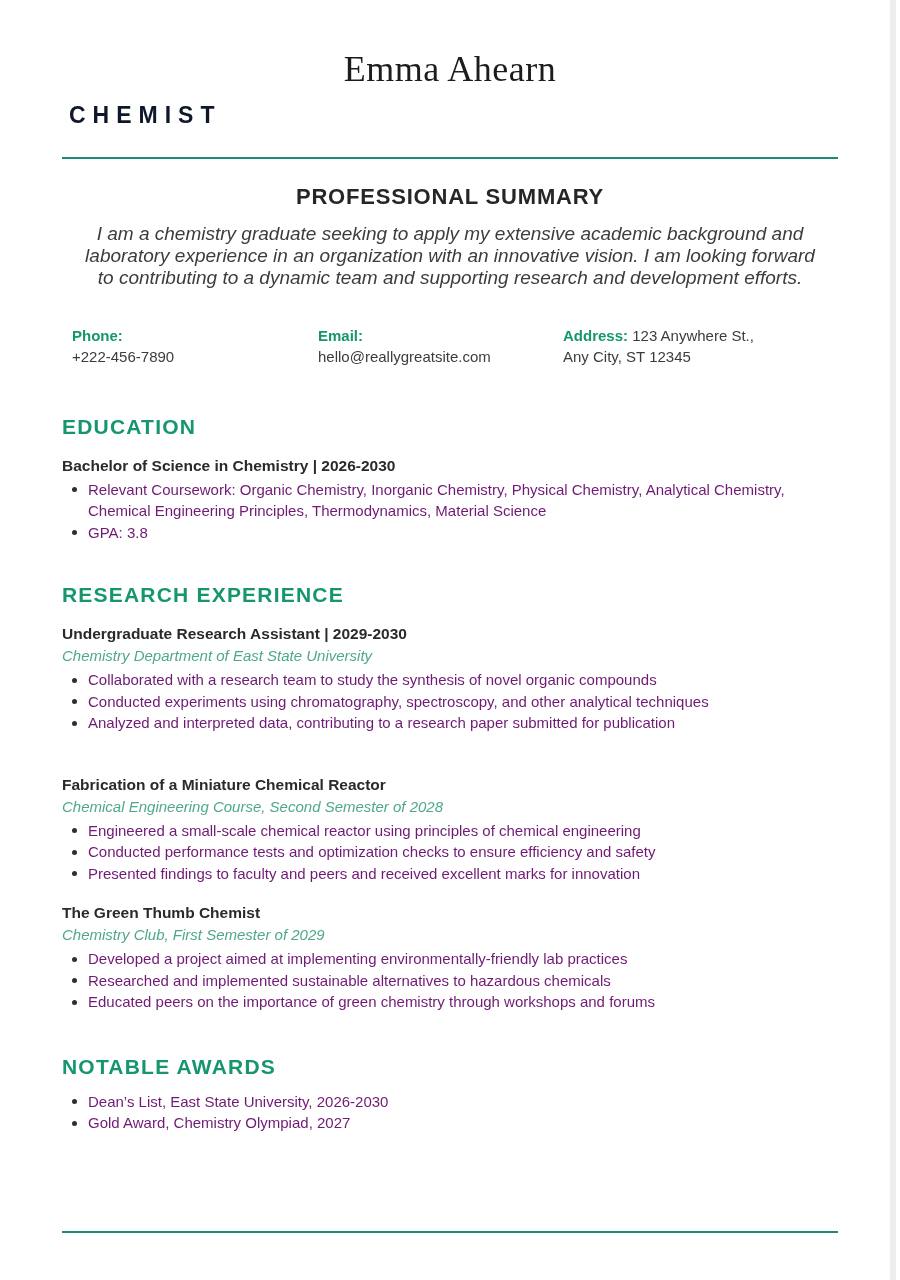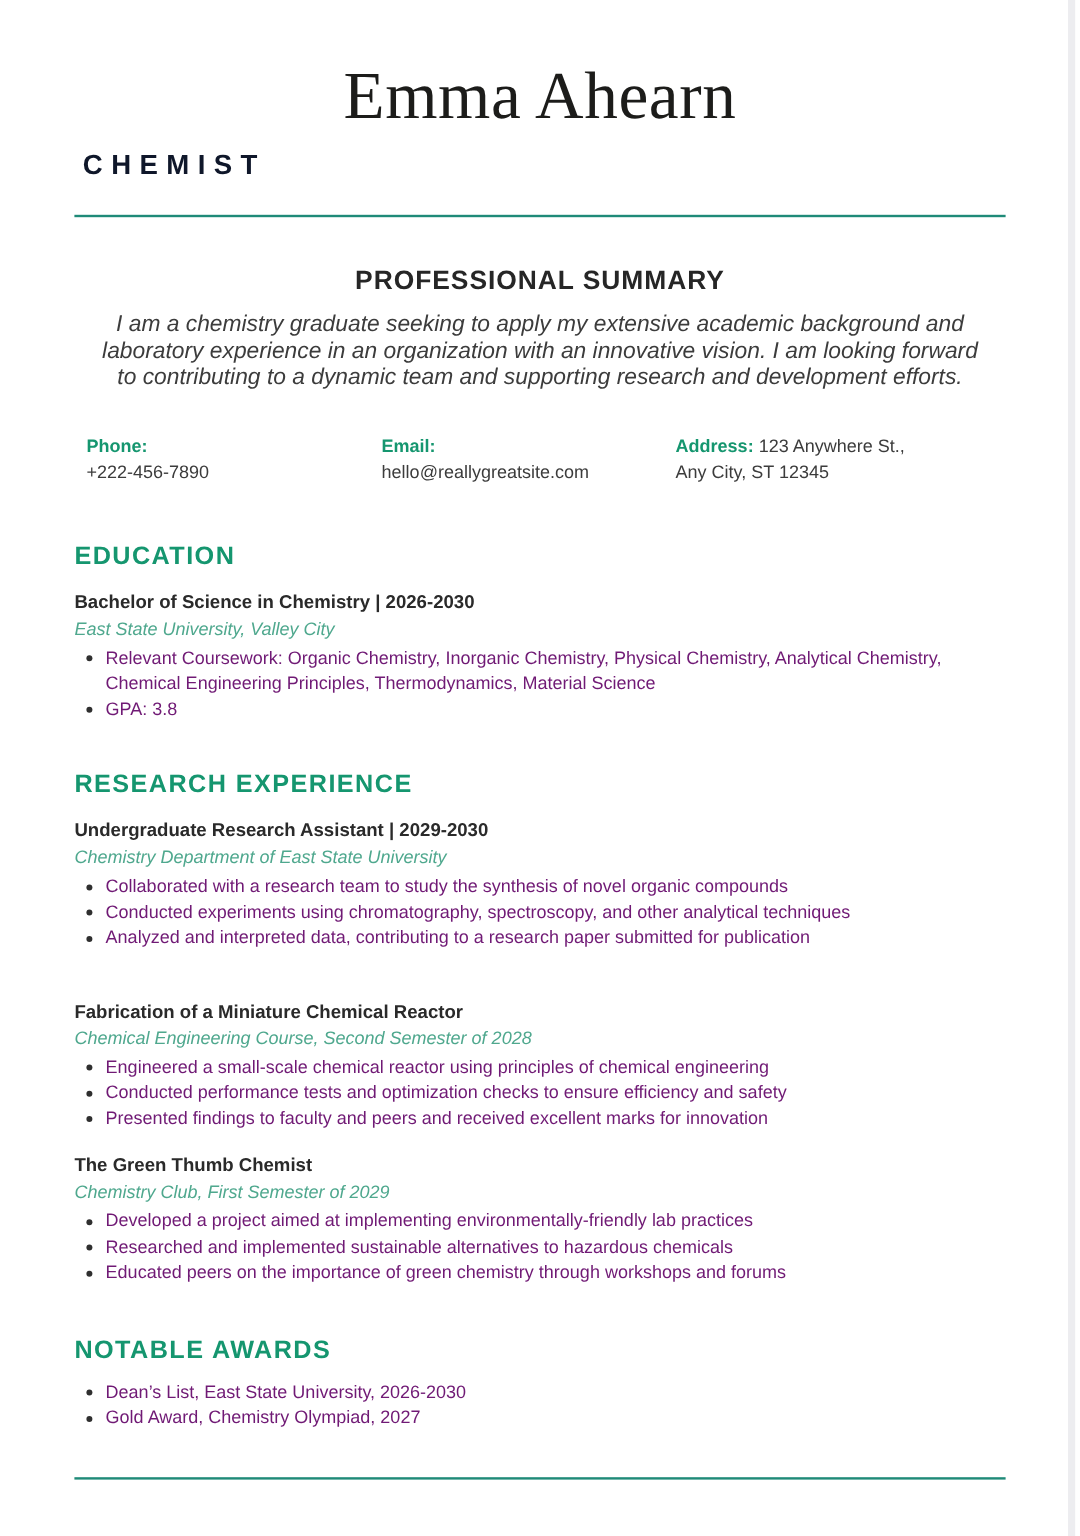--- a/index.html
+++ b/index.html
@@ -21,21 +21,21 @@
   }
   .edge-strip {
     position: absolute;
     top: 0; right: 4px;
     width: 6px; height: 1280px;
     background: #ededf0;
   }
   
   .name {
     font-family: "Liberation Serif", serif;
-    font-size: 56px;
+    font-size: 36px;
     font-weight: 400;
     color: #1c1c1a;
     text-align: center;
     line-height: 1.1;
     letter-spacing: 0.5px;
   }
   .role {
     text-align: left;
     font-size: 23px;
     font-weight: 600;
@@ -51,21 +51,21 @@
     margin-top: 28px;
   }
   .divider.bottom {
     position: absolute;
     left: 62px; right: 62px;
     top: 1231px;
     margin: 0;
   }
   
   .summary-heading {
-    margin-top: 40px;
+    margin-top: 25px;
     text-align: center;
     font-size: 22px;
     font-weight: 700;
     letter-spacing: 0.8px;
     color: #262626;
   }
   .summary-text {
     margin: 13px auto 0 auto;
     width: 740px;
     text-align: center;
@@ -163,21 +163,20 @@
     </div>
     <div class="contact-address">
       <span class="label inline">Address:</span><span class="value"> 123 Anywhere St., Any City, ST 12345</span>
     </div>
   </div>
 
   <div class="sec-education">
     <div class="section-heading">EDUCATION</div>
     <div class="entry">
       <div class="entry-title">Bachelor of Science in Chemistry | 2026-2030</div>
-      <div class="entry-subtitle">East State University, Valley City</div>
       <ul class="bullets">
         <li>Relevant Coursework: Organic Chemistry, Inorganic Chemistry, Physical Chemistry, Analytical Chemistry, Chemical Engineering Principles, Thermodynamics, Material Science</li>
         <li>GPA: 3.8</li>
       </ul>
     </div>
   </div>
 
   <div class="sec-research">
     <div class="section-heading">RESEARCH EXPERIENCE</div>
     <div class="entry">

